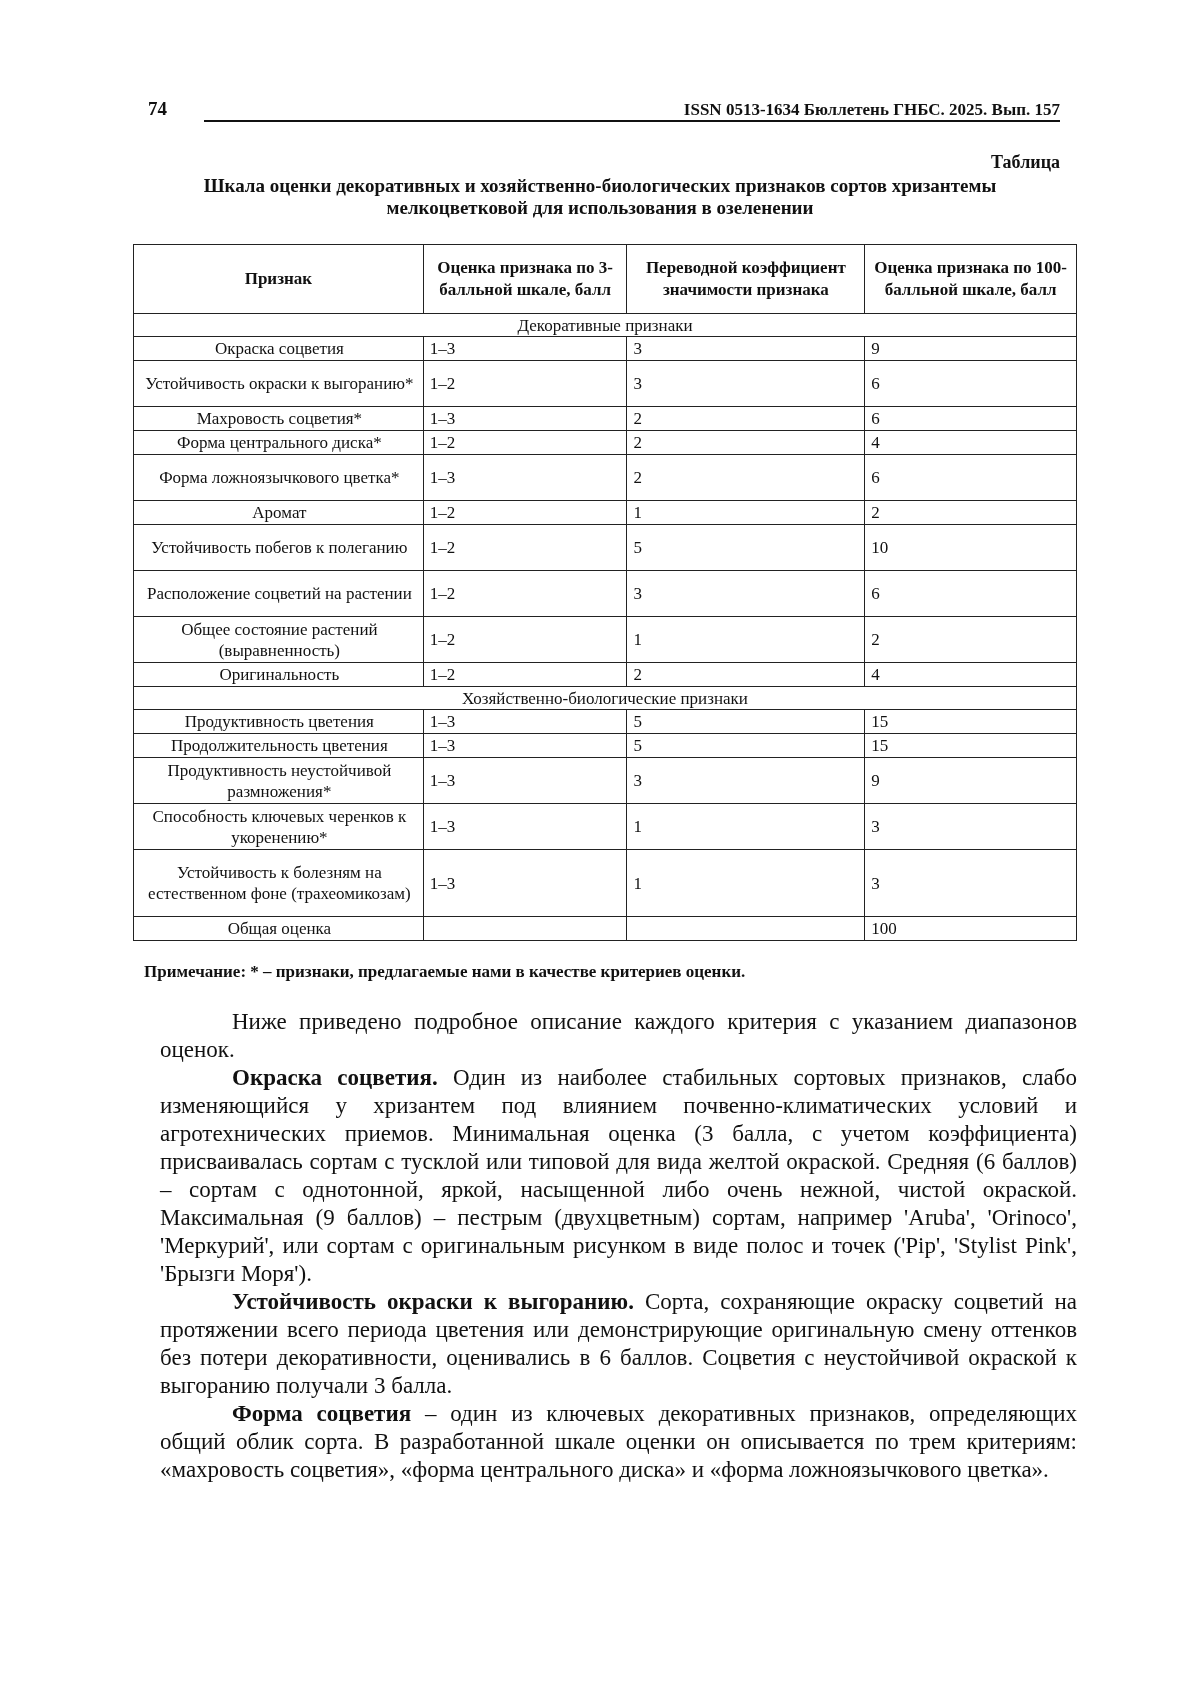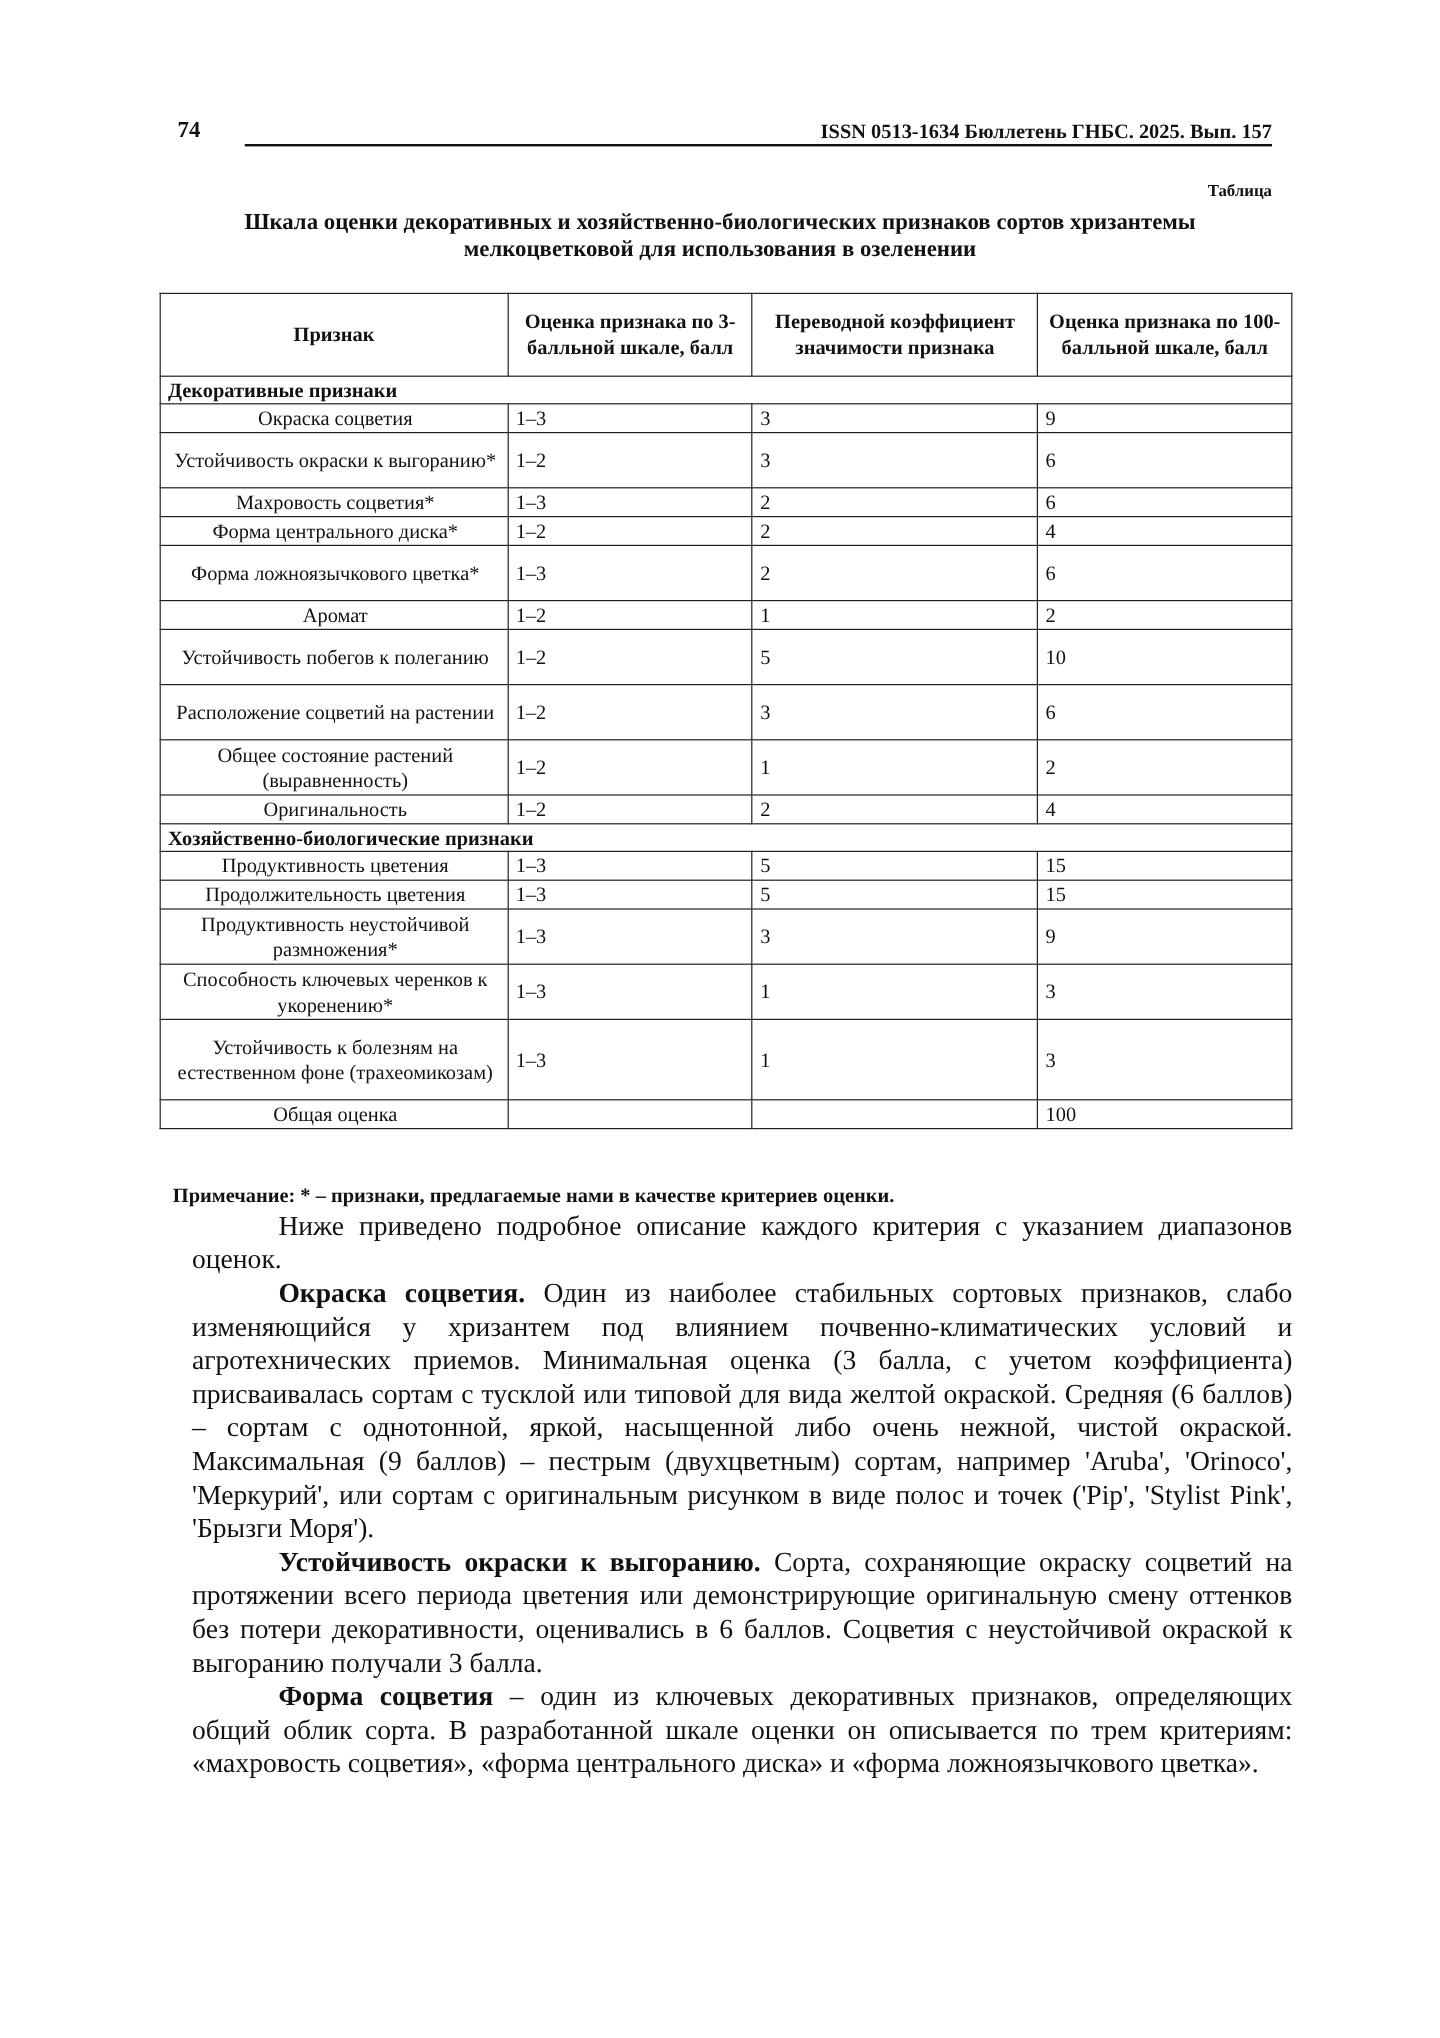--- a/index.html
+++ b/index.html
@@ -21,50 +21,50 @@
       position: absolute; right: 0; top: 2px;
       font-weight: bold; font-size: 17px;
     }
     .head-rule {
       position: absolute; left: 56px; right: 0; top: 22px;
       border-top: 2px solid #111;
     }
 
     .table-label {
       position: absolute; right: 140px; top: 152px;
-      font-weight: bold; font-size: 14px;
+      font-weight: bold; font-size: 18px;
     }
     .table-title {
       position: absolute; left: 150px; width: 900px; top: 175px;
       text-align: center; font-weight: bold; font-size: 19px; line-height: 22px;
     }
 
     table.scale {
       position: absolute; left: 133px; top: 244px; width: 944px;
       border-collapse: collapse; font-size: 17px; line-height: 21px;
     }
     table.scale th, table.scale td {
       border: 1.3px solid #222; padding: 0 6px; vertical-align: middle;
     }
     table.scale th {
       font-weight: bold; text-align: center; height: 68px; line-height: 22px;
     }
     table.scale td { height: 23px; }
     table.scale td.c { text-align: left; }
     table.scale td.name { text-align: center; padding-left: 8px; }
-    table.scale tr.section td { font-weight: bold; height: 22px; }
+    table.scale tr.section td { text-align: center; font-weight: normal; height: 22px; }
     table.scale tr.tall td { height: 45px; }
     table.scale tr.tall3 td { height: 66px; }
     table.scale tr.total td.name { }
     col.c1 { width: 290px; } col.c2 { width: 204px; }
     col.c3 { width: 238px; } col.c4 { width: 212px; }
 
     .note {
       position: absolute; left: 144px; top: 962px;
-      font-weight: bold; font-size: 17px; margin-top: 25px;
+      font-weight: bold; font-size: 17px;
     }
 
     .body-text {
       position: absolute; left: 144px; width: 917px; top: 1008px;
       font-size: 23px; line-height: 28px; text-align: justify; margin-left: 16px;
     }
     .body-text p { margin: 0 0 0 0; text-indent: 72px; }
     .body-text b { font-weight: bold; }
   </style>
 </head>

